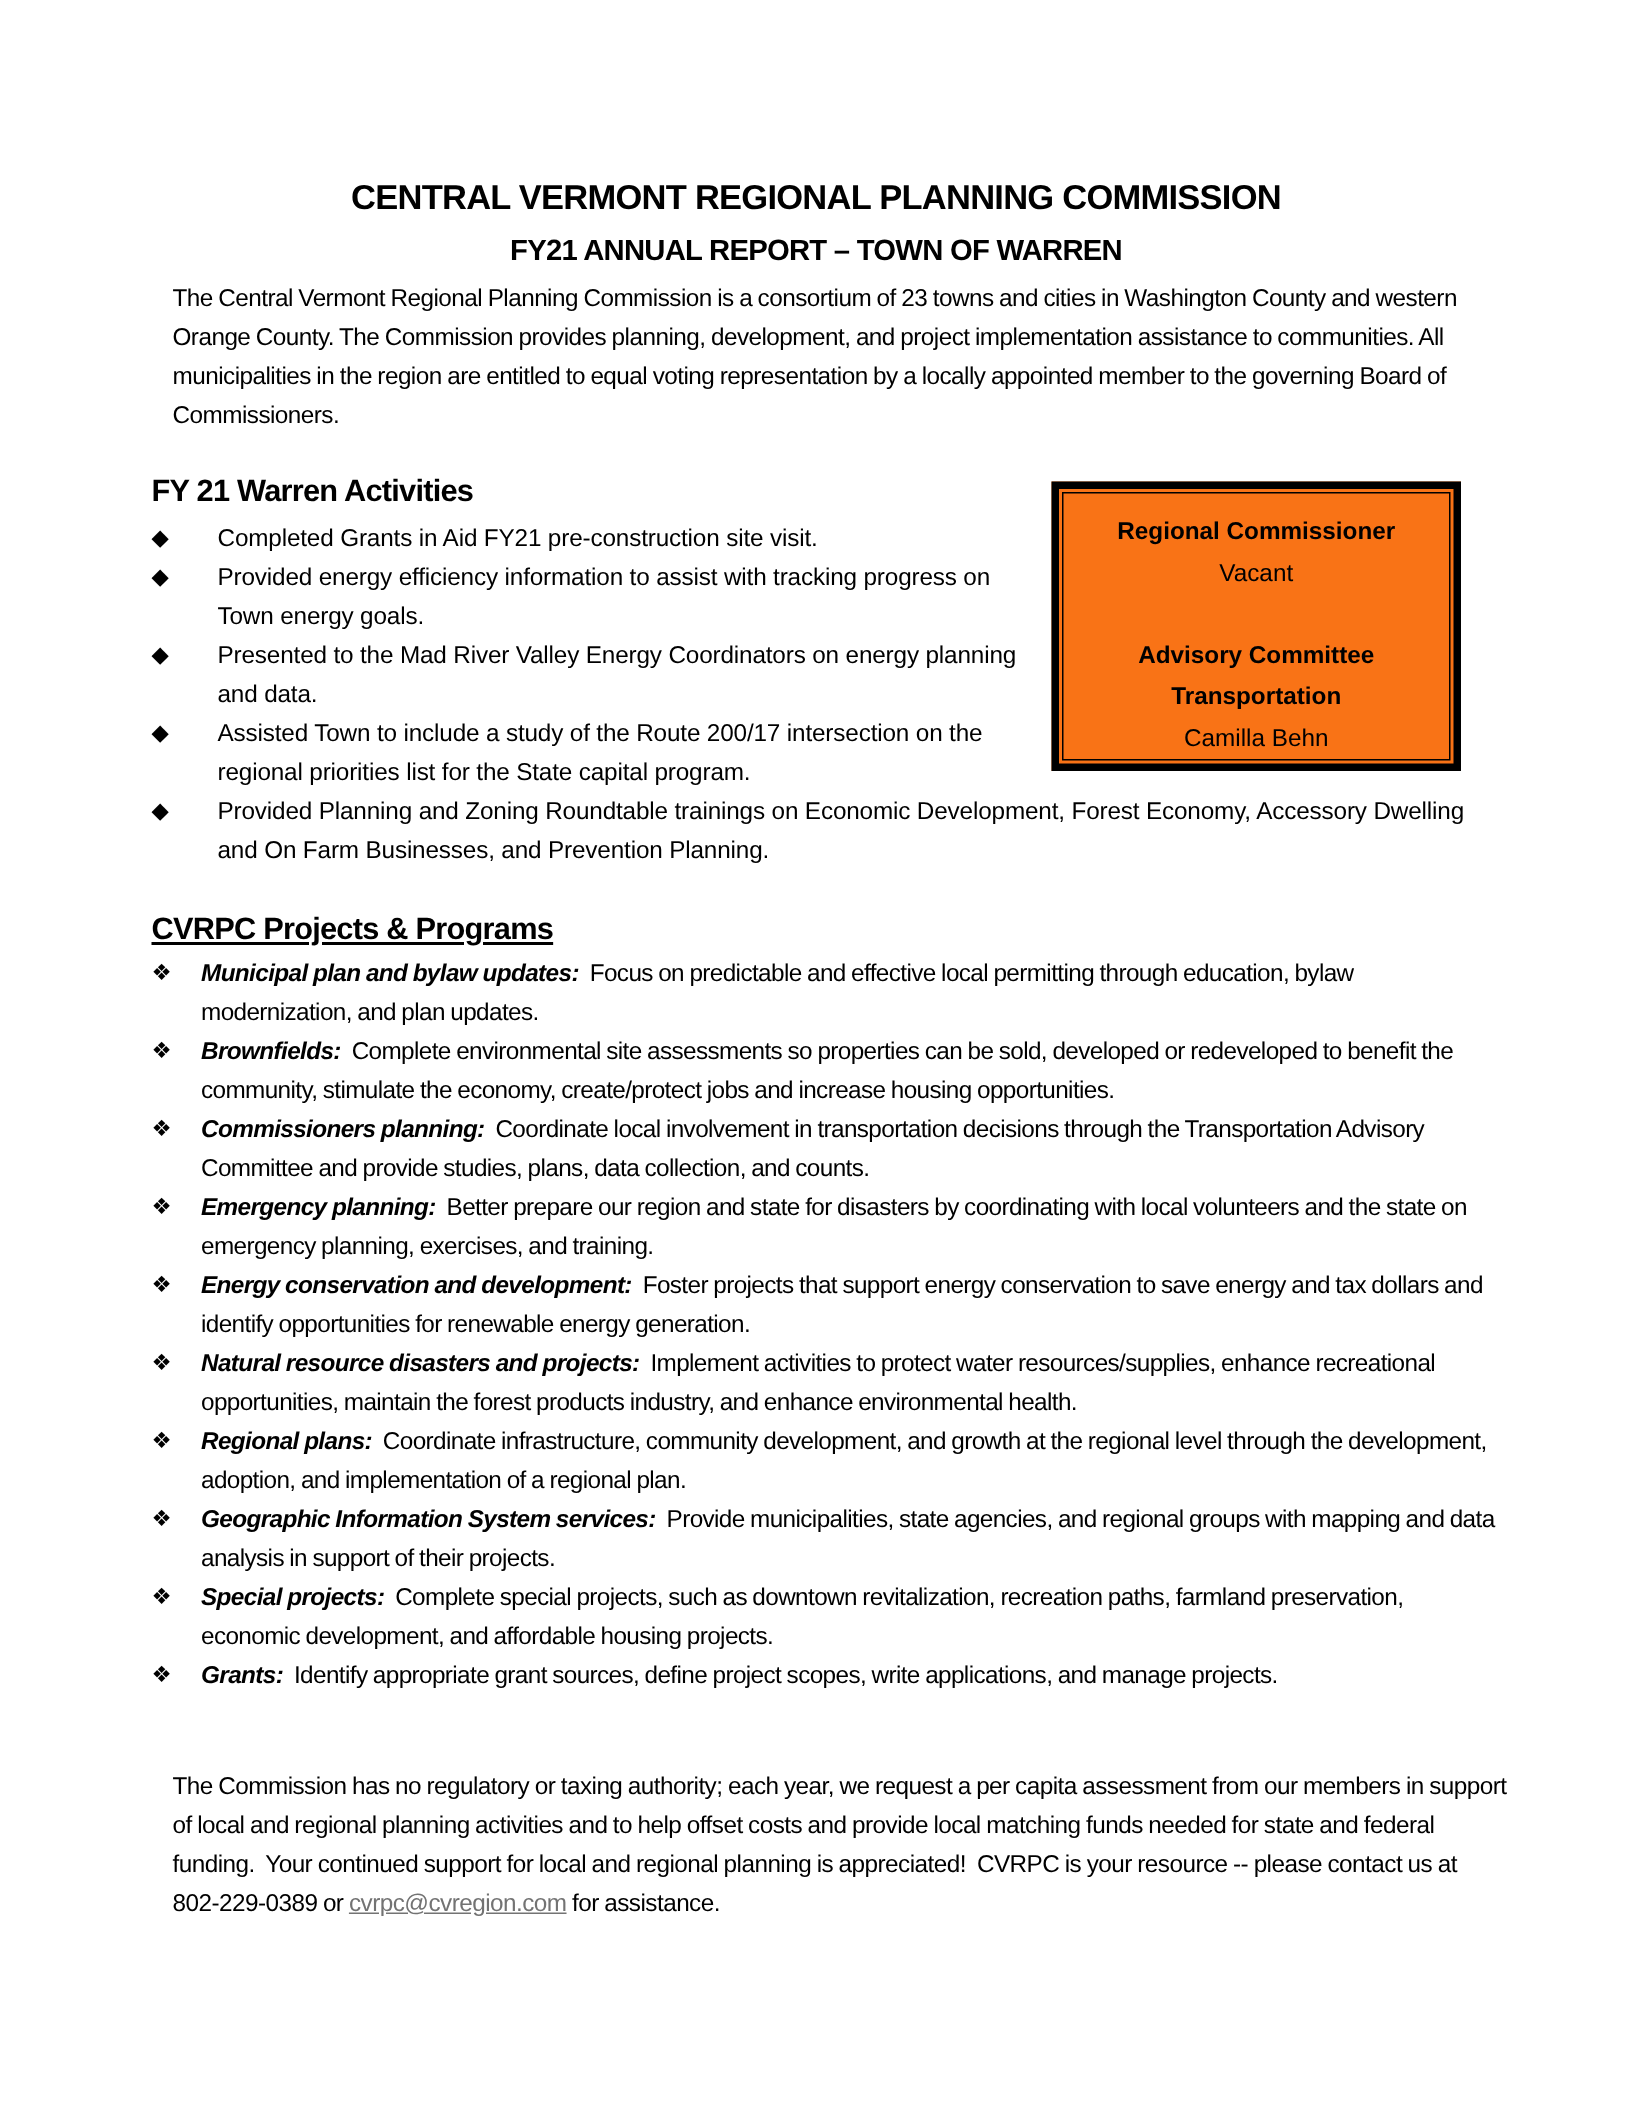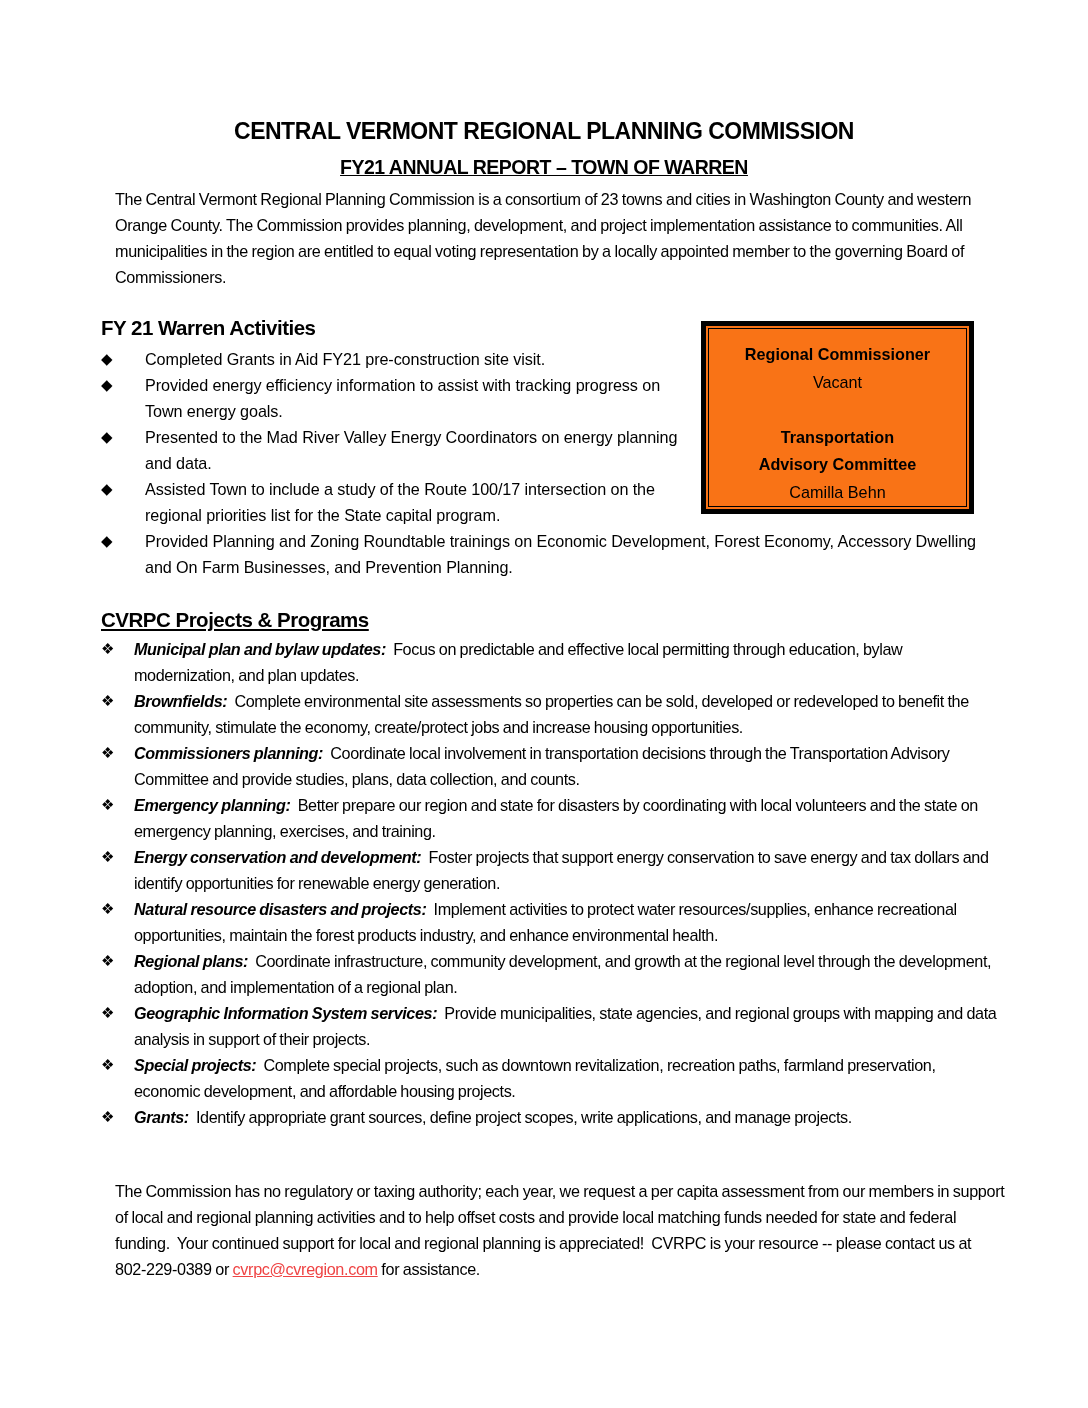--- a/index.html
+++ b/index.html
@@ -22,21 +22,21 @@
     }
     .title {
       position: absolute;
       left: 0; width: 1088px;
       text-align: center;
       font-weight: bold;
       letter-spacing: -0.5px;
       margin-top: 25px;
     }
     .title-1 { top: 93px; font-size: 23px; }
-    .title-2 { top: 131px; font-size: 19.5px; text-decoration: underline; }
+    .title-2 { top: 131px; font-size: 19.5px; }
 
     .para {
       position: absolute;
       left: 115px;
       width: 890px;
       font-size: 16.2px;
       line-height: 26px;
       letter-spacing: -0.35px;
       word-spacing: -0.5px;
     }
@@ -119,21 +119,21 @@
       text-align: center;
       font-size: 16.2px;
       line-height: 27.5px;
       padding-top: 12px;
       box-sizing: border-box;
     }
     .roles-inner .role-title { font-weight: bold; }
     .roles-inner .gap { height: 27.5px; }
 
     a.email {
-      color: #ef4444;
+      color: #737373;
       text-decoration: underline;
     }
   </style>
 </head>
 <body>
 
 <div class="page">
 
   <div class="title title-1">CENTRAL VERMONT REGIONAL PLANNING COMMISSION</div>
   <div class="title title-2">FY21 ANNUAL REPORT – TOWN OF WARREN</div>
@@ -150,35 +150,35 @@
     <li class="narrow">
       <span class="bullet">◆</span>
       <span>Provided energy efficiency information to assist with tracking progress on Town energy goals.</span>
     </li>
     <li class="narrow">
       <span class="bullet">◆</span>
       <span>Presented to the Mad River Valley Energy Coordinators on energy planning and data.</span>
     </li>
     <li class="narrow">
       <span class="bullet">◆</span>
-      <span>Assisted Town to include a study of the Route 100/17 intersection on the regional priorities list for the State capital program.</span>
+      <span>Assisted Town to include a study of the Route 200/17 intersection on the regional priorities list for the State capital program.</span>
     </li>
     <li>
       <span class="bullet">◆</span>
       <span>Provided Planning and Zoning Roundtable trainings on Economic Development, Forest Economy, Accessory Dwelling and On Farm Businesses, and Prevention Planning.</span>
     </li>
   </ul>
 
   <div class="roles-box">
     <div class="roles-inner">
       <div class="role-title">Regional Commissioner</div>
       <div>Vacant</div>
       <div class="gap"></div>
+      <div class="role-title">Advisory Committee</div>
       <div class="role-title">Transportation</div>
-      <div class="role-title">Advisory Committee</div>
       <div>Camilla Behn</div>
     </div>
   </div>
 
   <div class="section-heading h-programs">CVRPC Projects &amp; Programs</div>
 
   <ul class="programs">
     <li>
       <span class="bullet">❖</span>
       <span class="label">Municipal plan and bylaw updates:</span><span style="white-space:pre-wrap">  Focus on predictable and effective local permitting through education, bylaw modernization, and plan updates.</span>

